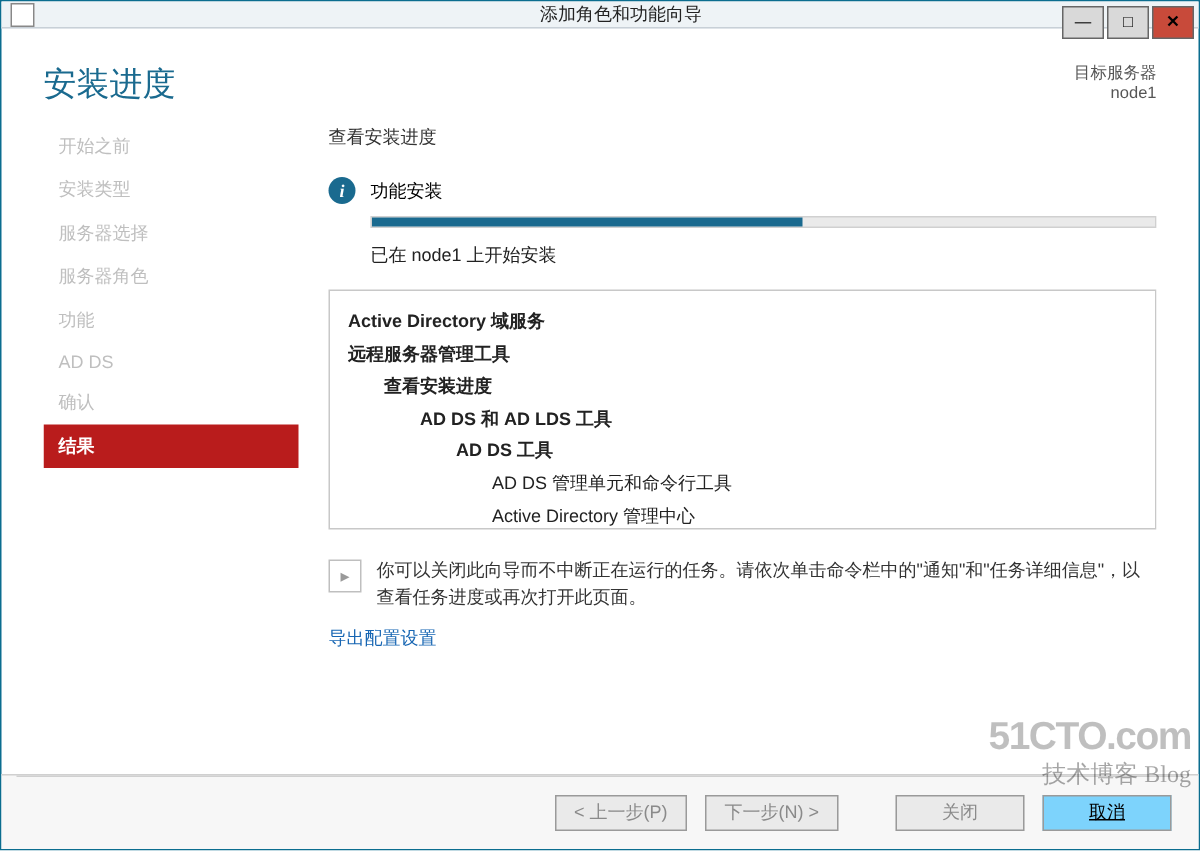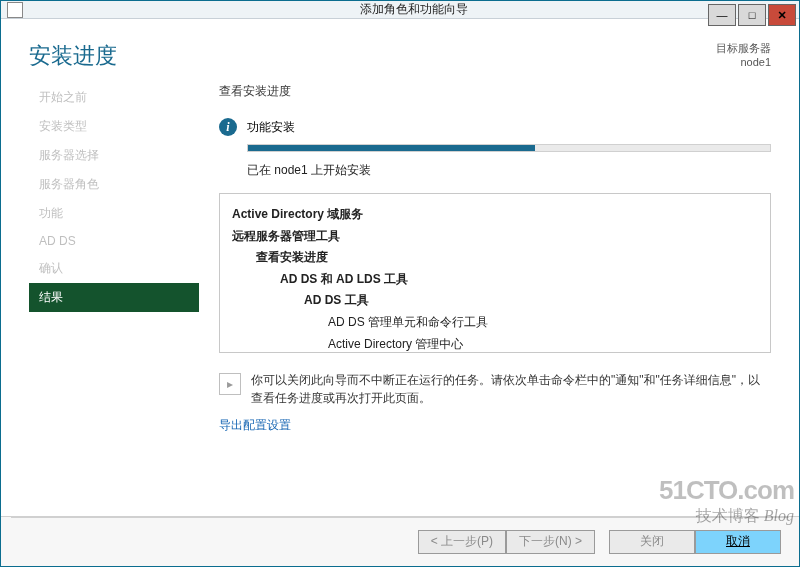--- a/index.html
+++ b/index.html
@@ -11,47 +11,47 @@
   .win-buttons { display: flex; height: 22px; position: absolute; right: 3px; top: 3px; }
   .win-btn { width: 28px; height: 22px; display: flex; align-items: center; justify-content: center; border: 1px solid #666; background: #d9d9d9; margin-left: 2px; font-size: 11px; line-height: 1; cursor: pointer; }
   .win-btn.close { background: #c84a3a; color: #000; font-weight: bold; }
   .content { flex: 1; display: flex; flex-direction: column; padding: 22px 28px 12px 28px; position: relative; }
   .header-row { display: flex; justify-content: space-between; align-items: flex-start; margin-bottom: 12px; }
   .page-title { font-size: 22px; color: #1a6a8f; font-weight: 300; }
   .target-box { text-align: right; font-size: 11px; color: #555; }
   .body-row { flex: 1; display: flex; overflow: hidden; }
   .sidebar { width: 170px; display: flex; flex-direction: column; gap: 0; }
   .side-item { padding: 6px 10px; color: #bfbfbf; font-size: 12px; cursor: default; }
-  .side-item.active { background: #14532d; color: #fff; }
+  .side-item.active { background: #b91c1c; color: #fff; font-weight: bold; }
   .main { flex: 1; padding-left: 20px; display: flex; flex-direction: column; }
   .section-label { font-size: 12px; color: #333; margin-bottom: 18px; }
   .status-row { display: flex; align-items: center; gap: 10px; margin-bottom: 8px; }
   .info-icon { width: 18px; height: 18px; border-radius: 50%; background: #1a6a8f; color: #fff; display: flex; align-items: center; justify-content: center; font-style: italic; font-family: Georgia, serif; font-size: 12px; font-weight: bold; }
   .progress-track { margin-left: 28px; height: 8px; background: #eaeaea; border: 1px solid #d0d0d0; margin-bottom: 10px; position: relative; }
   .progress-fill { height: 100%; background: #1a6a8f; }
   .start-text { margin-left: 28px; font-size: 12px; color: #222; margin-bottom: 14px; }
   .details-box { border: 1px solid #c8c8c8; padding: 10px 12px; font-size: 12px; color: #222; line-height: 1.8; height: 160px; overflow: hidden; }
   .details-box .l0 { font-weight: bold; }
   .details-box .l1 { padding-left: 0px; font-weight: bold; }
   .details-box .l2 { padding-left: 24px; font-weight: bold; }
   .details-box .l3 { padding-left: 48px; font-weight: bold; }
   .details-box .l4 { padding-left: 72px; font-weight: bold; }
   .details-box .l5 { padding-left: 96px; font-weight: normal; }
   .details-box .gap { height: 8px; }
   .note-row { display: flex; gap: 10px; margin-top: 18px; font-size: 12px; color: #333; line-height: 1.5; }
   .flag-icon { width: 22px; height: 22px; border: 1px solid #bfbfbf; display: flex; align-items: center; justify-content: center; color: #9a9a9a; font-size: 12px; flex-shrink: 0; margin-top: 2px; }
   .export-link { color: #1766b3; font-size: 12px; margin-top: 10px; cursor: pointer; }
-  .footer { height: 50px; border-top: 1px solid #d0d0d0; display: flex; align-items: center; justify-content: flex-end; padding: 0 18px; gap: 0; background: #f7f7f7; position: relative; }
+  .footer { height: 50px; border-top: 1px solid #d0d0d0; display: flex; align-items: center; justify-content: flex-end; padding: 0 18px; gap: 12px; background: #f7f7f7; position: relative; }
   .footer::before { content: ""; position: absolute; left: 10px; right: 10px; top: 0; height: 1px; background: #d0d0d0; }
   .btn { min-width: 86px; height: 24px; padding: 0 12px; border: 1px solid #9a9a9a; background: #eaeaea; color: #8a8a8a; font-size: 12px; cursor: default; }
   .btn.enabled { color: #000; background: #7dd3fc; cursor: pointer; text-decoration: underline; }
   .watermark { position: absolute; right: 6px; bottom: 40px; text-align: right; pointer-events: none; }
   .wm1 { font-size: 26px; font-weight: bold; color: rgba(0,0,0,0.25); font-family: Arial, sans-serif; letter-spacing: -1px; }
   .wm2 { font-size: 16px; color: rgba(0,0,0,0.35); font-family: "KaiTi","STKaiti",serif; }
-  .wm2 .blog { font-style: italic; font-family: Georgia, serif; }
+  .wm2 .blog { font-family: Georgia, serif; }
 </style>
 </head>
 <body>
 
 <div class="window">
   <div class="titlebar">
     <div class="icon"></div>
     <div class="title">添加角色和功能向导</div>
     <div class="win-buttons">
       <div class="win-btn">—</div>

